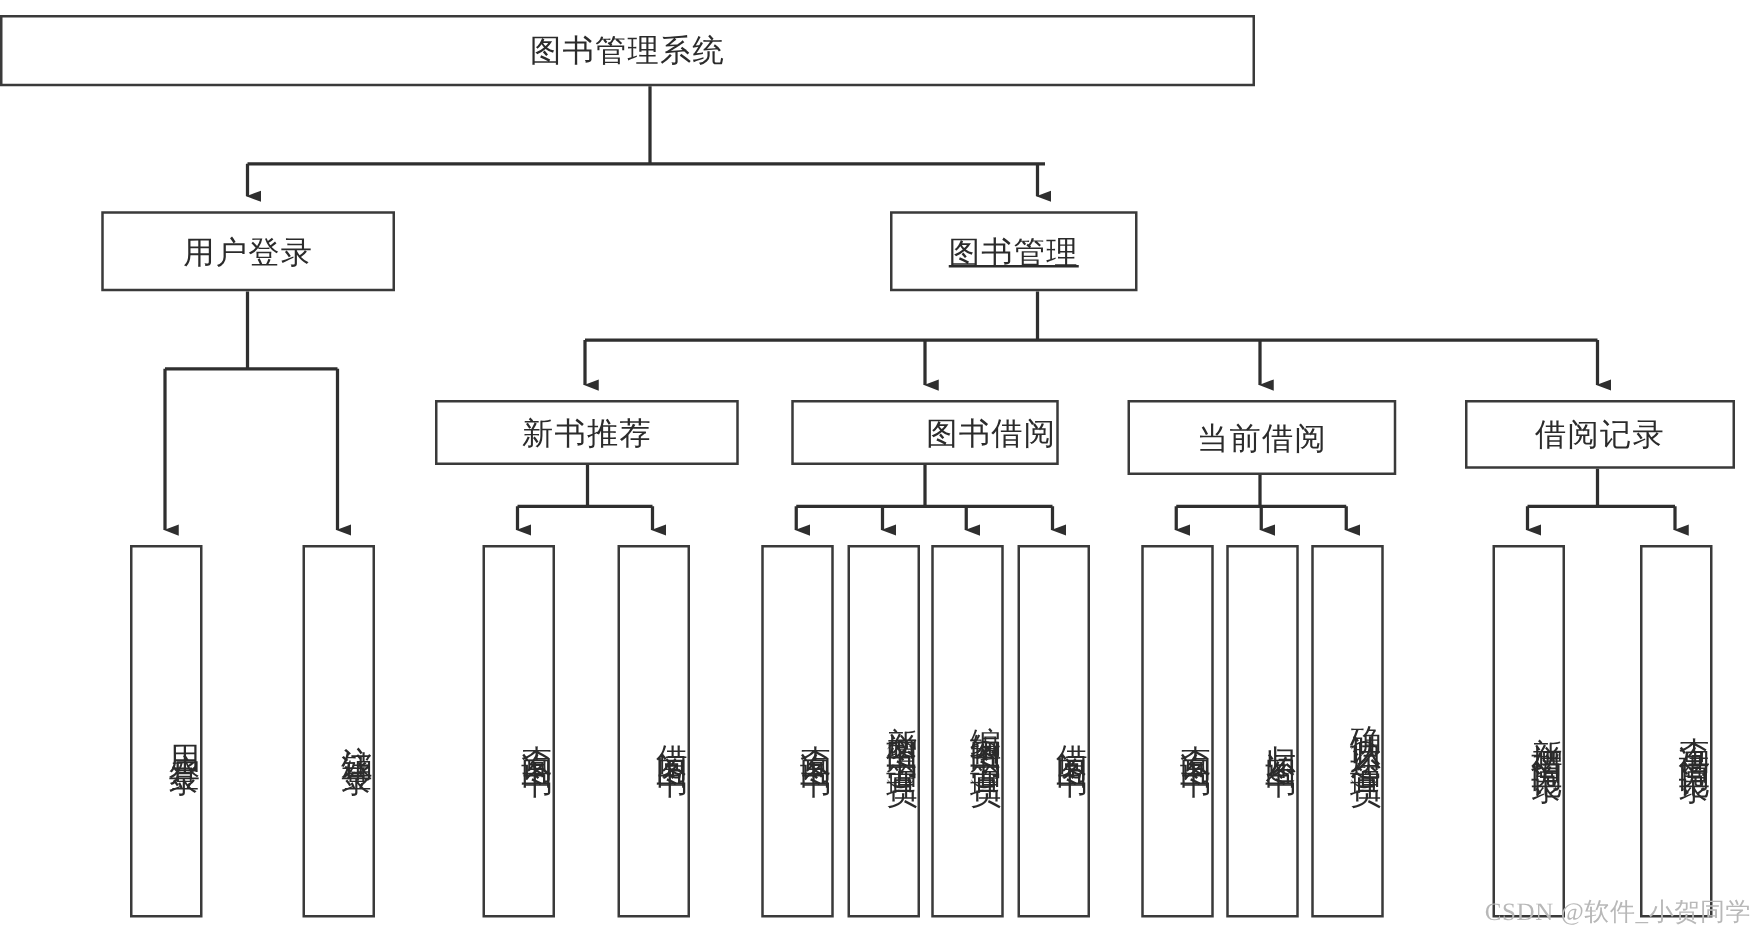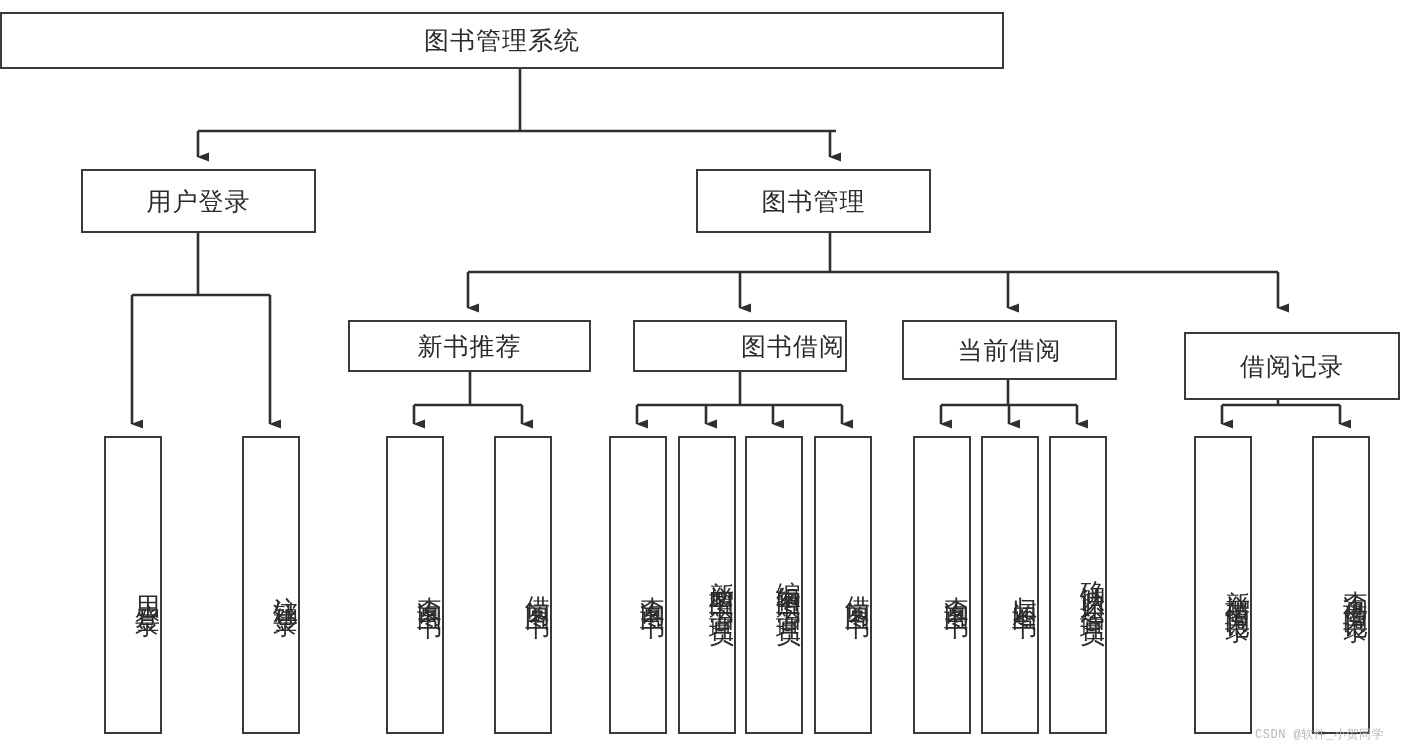--- a/index.html
+++ b/index.html
@@ -45,28 +45,28 @@
     white-space:nowrap;
   }
   .lbl{ display:inline-block; }
   #connectors{
     position:absolute;left:0;top:0;width:1405px;height:747px;
     z-index:1;
     pointer-events:none;
   }
   #watermark{
     position:absolute;
-    right:21px;
+    right:4px;
     bottom:4px;
-    font-size:12px;
+    font-size:20px;
     color:#b8b8b8;
     letter-spacing:0.5px;
     z-index:3;
     white-space:nowrap;
-    font-family:Liberation Mono, monospace;
+    font-family:Liberation Serif, serif;
   }
 </style>
 </head>
 <body>
 
 <div id="diagram">
 
   <svg id="connectors" viewBox="0 0 1405 747" xmlns="http://www.w3.org/2000/svg">
     <defs>
       <marker id="arrow" viewBox="0 0 10 12" refX="5" refY="11" markerWidth="10" markerHeight="12" orient="auto-start-reverse" markerUnits="userSpaceOnUse">
@@ -118,34 +118,34 @@
     </g>
   </svg>
 
   <div class="node horiz root" style="left:0;top:12px;width:1004px;height:57px;">
     <span class="lbl">图书管理系统</span>
   </div>
 
   <div class="node horiz" style="left:81px;top:169px;width:235px;height:64px;">
     <span class="lbl">用户登录</span>
   </div>
-  <div class="node horiz" style="left:696px;top:169px;width:235px;height:64px;">
+  <div class="node horiz" style="left:712px;top:169px;width:198px;height:64px;text-decoration:underline;">
     <span class="lbl">图书管理</span>
   </div>
 
   <div class="node horiz" style="left:348px;top:320px;width:243px;height:52px;font-family:Liberation Serif, serif;">
     <span class="lbl">新书推荐</span>
   </div>
   <div class="node horiz" style="left:633px;top:320px;width:214px;height:52px;justify-content:flex-end;">
     <span class="lbl">图书借阅</span>
   </div>
   <div class="node horiz" style="left:902px;top:320px;width:215px;height:60px;">
     <span class="lbl">当前借阅</span>
   </div>
-  <div class="node horiz" style="left:1172px;top:332px;width:216px;height:68px;margin-left:12px;">
+  <div class="node horiz" style="left:1172px;top:320px;width:216px;height:55px;">
     <span class="lbl">借阅记录</span>
   </div>
 
   <div class="node vert" style="left:104px;top:436px;width:58px;height:298px;">
     <span class="lbl">用户登录</span>
   </div>
   <div class="node vert" style="left:242px;top:436px;width:58px;height:298px;">
     <span class="lbl">注销登录</span>
   </div>
 

